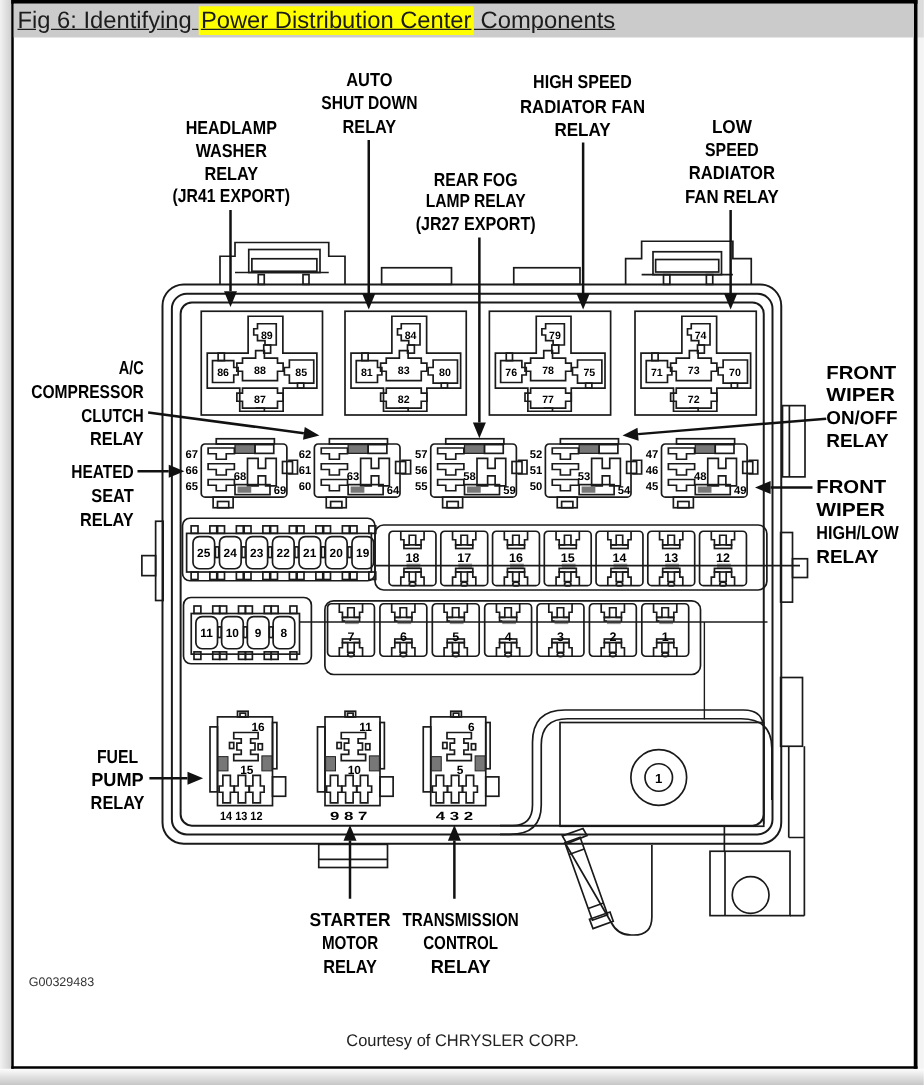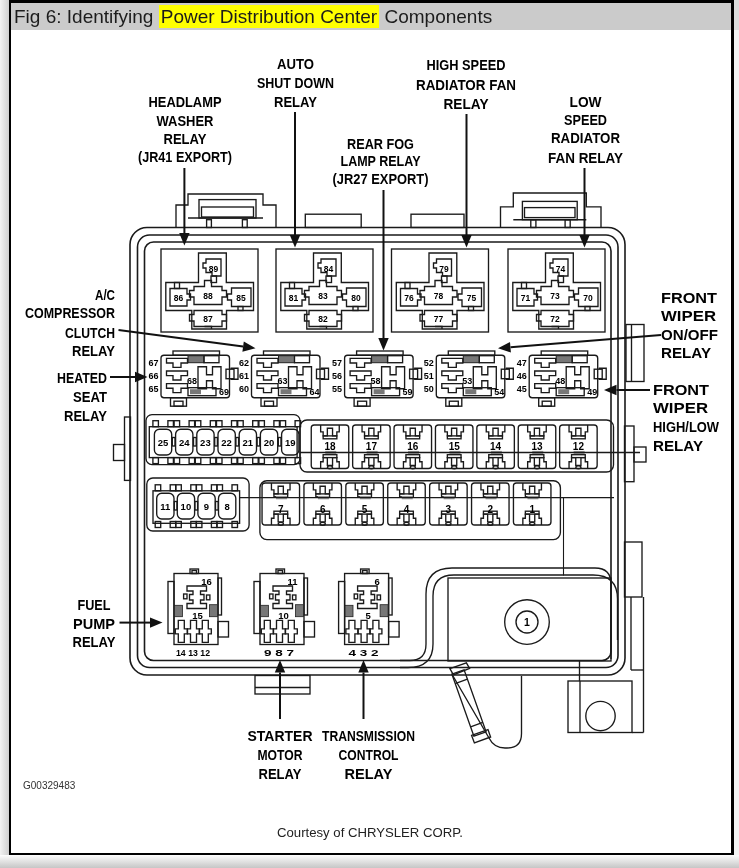--- a/index.html
+++ b/index.html
@@ -1,18 +1,18 @@
 <!DOCTYPE html>
 <html><head>
 <meta charset="utf-8">
 <style>
   html,body { margin:0; padding:0; }
   body { width:739px; height:868px; position:relative; background:#fff;
          font-family:"Liberation Sans", sans-serif; overflow:hidden; }
-  .abs { position:absolute; }
+  .abs { position:absolute;text-decoration:underline; }
 </style>
 </head>
 <body>
 
 <div class="abs" style="left:0;top:0;width:8.5px;height:868px;background:linear-gradient(to right,#f2f2f2,#cfcfcf)"></div>
 
 <div class="abs" style="left:0;top:855px;width:739px;height:13px;background:linear-gradient(to bottom,#fdfdfd,#c6c6c6)"></div>
 
 <div class="abs" style="left:733.5px;top:0;width:5.5px;height:855px;background:#f4f4f4"></div>
 <div class="abs" style="left:733.5px;top:0;width:5.5px;height:30px;background:#dcdcdc"></div>

